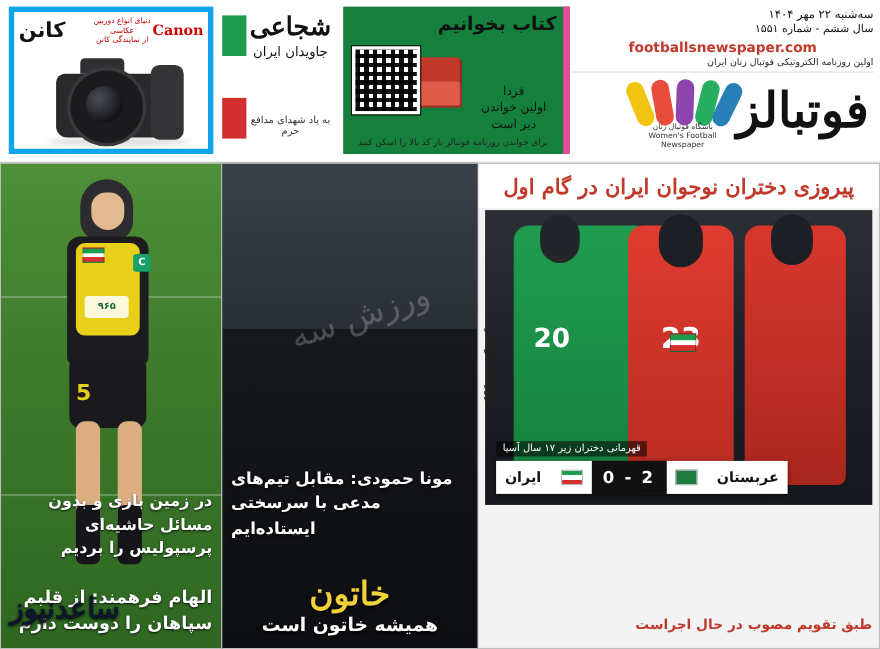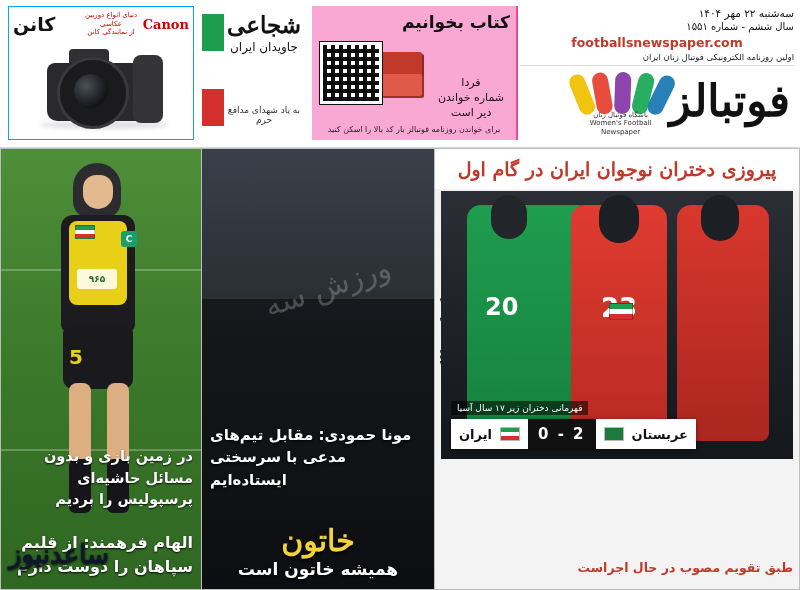--- a/index.html
+++ b/index.html
@@ -35,21 +35,21 @@
     flex-direction: row;
   }
 
   
   .ad-canon {
     position: absolute;
     left: 8px;
     top: 6px;
     width: 186px;
     height: 134px;
-    border: 1px solid #0ea5e9;
+    border: 5px solid #0ea5e9;
     background: #fff;
     box-sizing: border-box;
     overflow: hidden;
   }
   .ad-canon .ad-top {
     height: 34px;
     background: #ffffff;
     display: flex;
     flex-direction: row-reverse;
     align-items: center;
@@ -187,22 +187,22 @@
     color: #333;
   }
 
   
   .book-promo {
     position: absolute;
     left: 312px;
     top: 6px;
     width: 206px;
     height: 134px;
-    background: #f9a8d4;
-    border-right: 2px solid #ec4899;
+    background: #15803d;
+    border-right: 6px solid #ec4899;
     box-sizing: border-box;
     direction: rtl;
     overflow: hidden;
   }
   .book-title {
     position: absolute;
     right: 6px;
     top: 6px;
     font-size: 17px;
     font-weight: bold;
@@ -671,21 +671,21 @@
     box-shadow: 0 1px 4px rgba(0,0,0,0.5);
   }
   .score-team {
     background: #ffffff;
     color: #111;
     font-size: 13px;
     font-weight: bold;
     display: flex;
     align-items: center;
     padding: 0 8px;
-    gap: 8px;
+    gap: 18px;
   }
   .score-flag-ir {
     width: 18px; height: 12px;
     background: linear-gradient(180deg, #1f9d4e 33%, #fff 33% 66%, #d32f2f 66%);
     border: 1px solid #bbb;
   }
   .score-flag-sa {
     width: 18px; height: 12px;
     background: #1f7a3f;
     border: 1px solid #bbb;
@@ -795,21 +795,21 @@
     </div>
 
     <div class="book-promo">
       <div class="book-title">کتاب بخوانیم</div>
       <div class="book-img">
         <div class="book-b1"></div>
         <div class="book-b2"></div>
       </div>
       <div class="book-sub">
         <div>فردا</div>
-        <div>شماره خواندن</div>
+        <div>اولین خواندن</div>
         <div>دیر است</div>
       </div>
       <div class="qr"></div>
       <div class="qr-caption">برای خواندن روزنامه فوتبالز بار کد بالا را اسکن کنید</div>
     </div>
 
     <div class="info-block">
       <div class="info-line date">سه‌شنبه ۲۲ مهر ۱۴۰۴</div>
       <div class="info-line">سال ششم - شماره ۱۵۵۱</div>
       <div class="site">footballsnewspaper.com</div>

